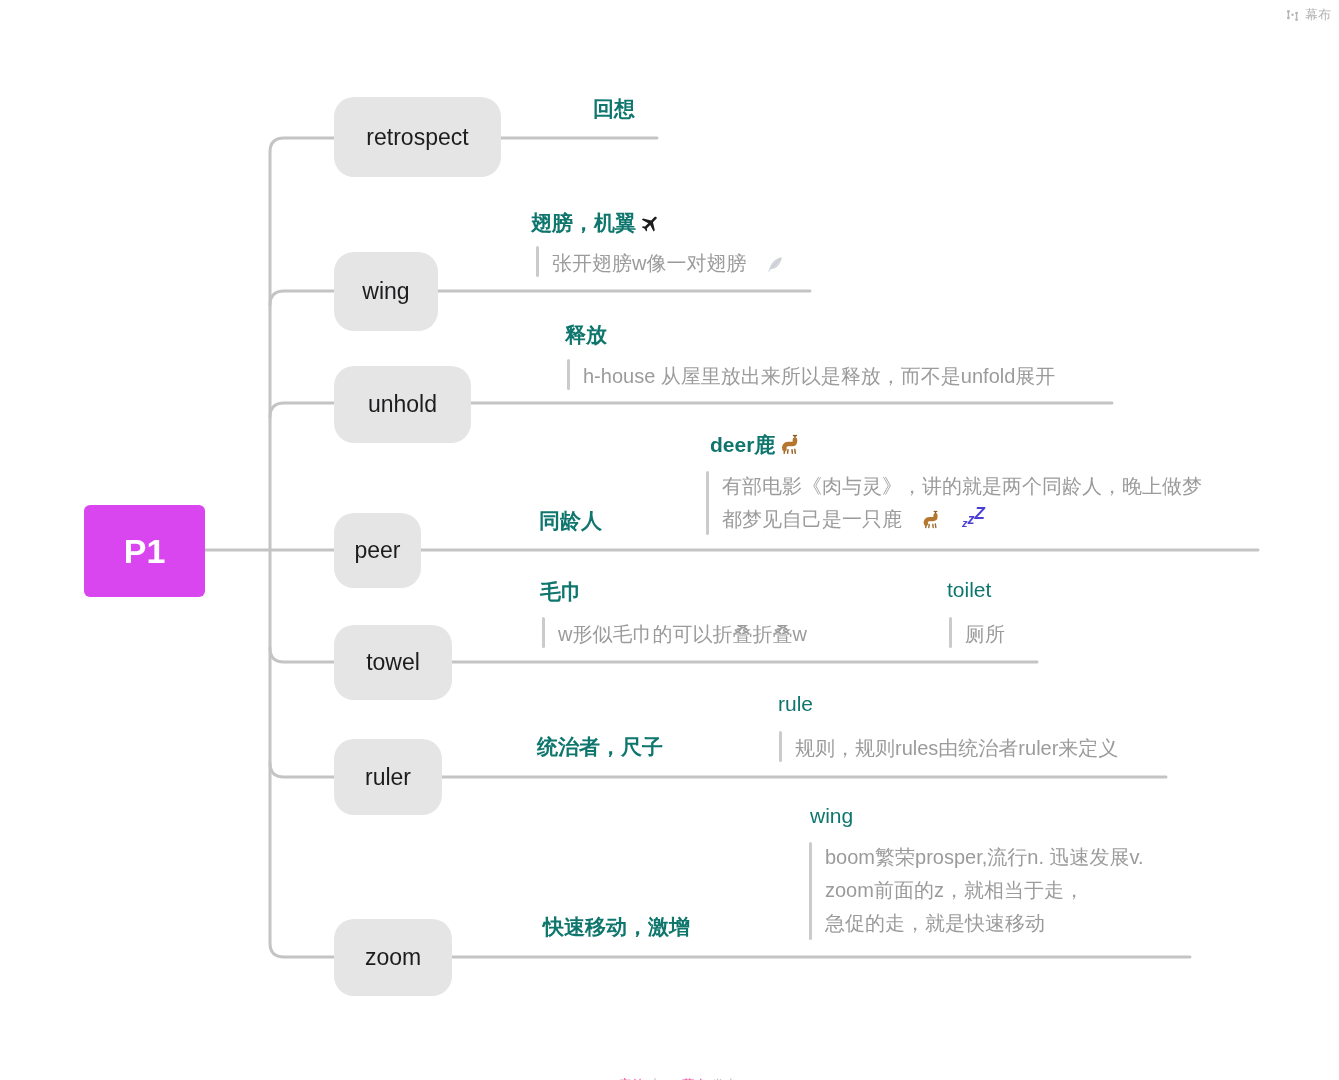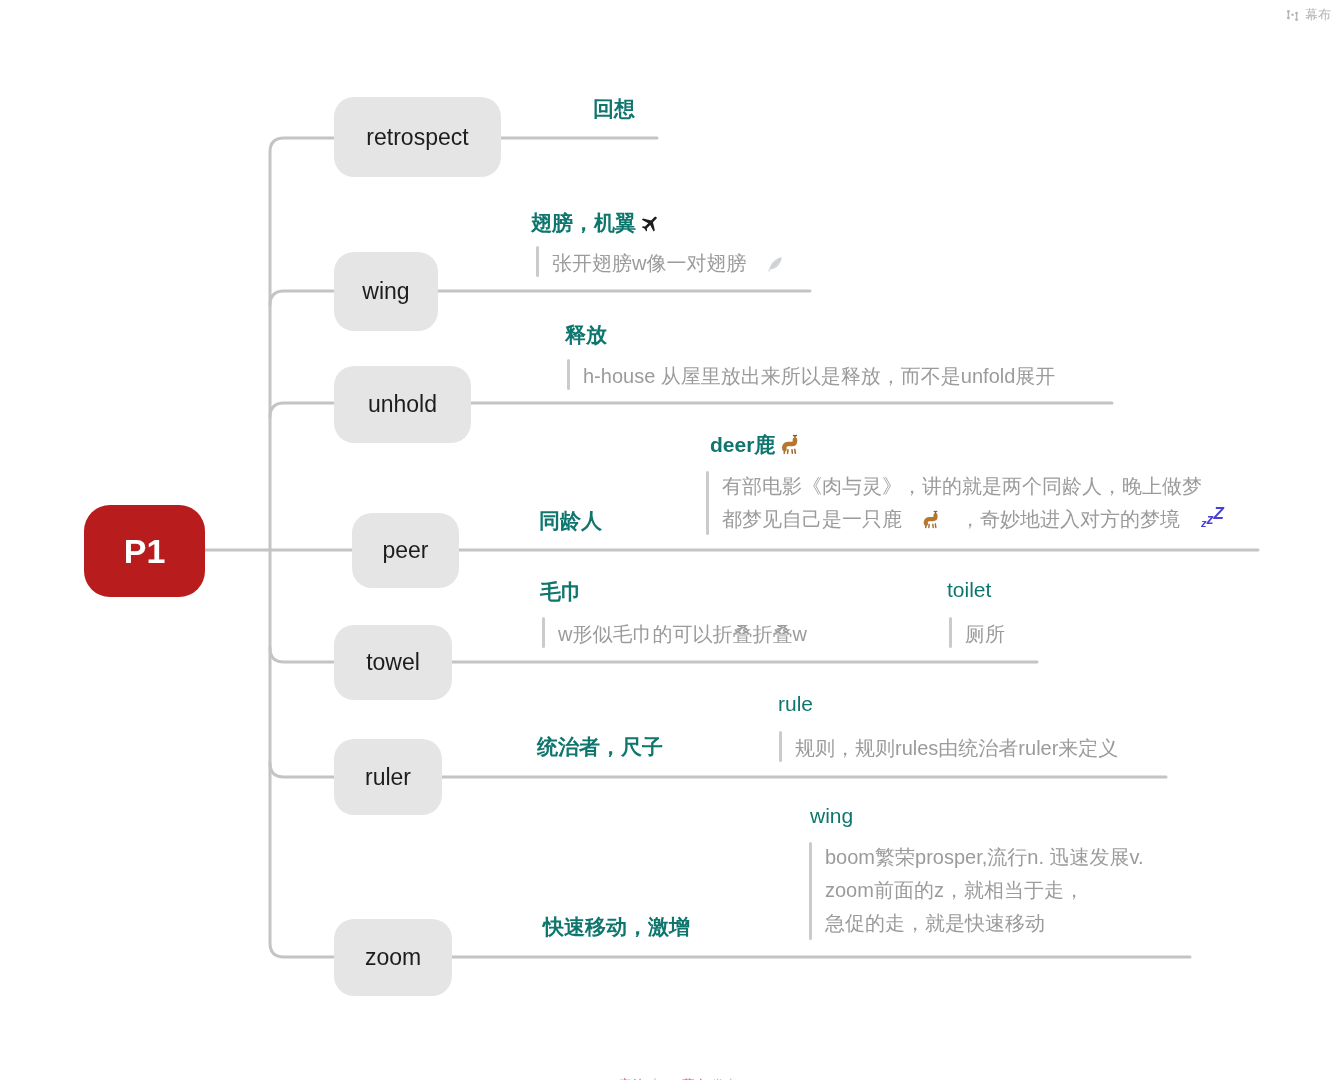--- a/index.html
+++ b/index.html
@@ -7,21 +7,21 @@
     position:relative;width:1339px;height:1080px;background:#ffffff;overflow:hidden;
     font-family:"Liberation Sans","DejaVu Sans",sans-serif;
   }
   .lines{position:absolute;left:0;top:0;pointer-events:none;}
   .node-box{
     position:absolute;background:#e5e5e5;border-radius:20px;
     display:flex;align-items:center;justify-content:center;
     color:#1d1d1f;font-size:23px;font-weight:500;cursor:pointer;
   }
   .root-box{
-    position:absolute;background:#b91c1c;border-radius:26px;
+    position:absolute;background:#d946ef;border-radius:6px;
     display:flex;align-items:center;justify-content:center;
     color:#ffffff;font-size:34px;font-weight:700;cursor:pointer;
   }
   .topic{
     position:absolute;color:#0f766e;font-size:21px;font-weight:600;
     white-space:nowrap;display:flex;align-items:center;gap:4px;cursor:pointer;
   }
   .topic.en{font-weight:500;}
   .note-bar{position:absolute;width:3px;background:#cbcbcb;border-radius:2px;}
   .note{
@@ -67,21 +67,21 @@
 
   <div class="node-box" style="left:334px;top:97px;width:167px;height:80px">
     <span>retrospect</span>
   </div>
   <div class="node-box" style="left:334px;top:252px;width:104px;height:79px">
     <span>wing</span>
   </div>
   <div class="node-box" style="left:334px;top:366px;width:137px;height:77px">
     <span>unhold</span>
   </div>
-  <div class="node-box" style="left:352px;top:513px;width:107px;height:75px">
+  <div class="node-box" style="left:334px;top:513px;width:87px;height:75px">
     <span>peer</span>
   </div>
   <div class="node-box" style="left:334px;top:625px;width:118px;height:75px">
     <span>towel</span>
   </div>
   <div class="node-box" style="left:334px;top:919px;width:118px;height:77px">
     <span>zoom</span>
   </div>
   <div class="node-box" style="left:334px;top:739px;width:108px;height:76px">
     <span>ruler</span>
@@ -144,21 +144,20 @@
     <div class="row">
       <span>都梦见自己是一只鹿</span>
       <span class="icon">
         <svg viewBox="0 0 24 24" width="20" height="20">
           <path d="M5.6 21l.9-4.2M9.4 21l.4-3.8M14.6 21l-.4-3.8M17.8 21l-.6-4.2" stroke="#a06a2c" stroke-width="1.7" stroke-linecap="round" fill="none"></path>
           <path d="M6 16.5c-1-3 .9-5.6 4-5.6h4.3c1.9 0 3.1-1.3 3.1-3.1V6.3" stroke="#b5772f" stroke-width="5" stroke-linecap="round" fill="none"></path>
           <circle cx="17.4" cy="5.6" r="1.9" fill="#b5772f"></circle>
           <path d="M17.4 3.6V1.4M17.4 2.6l-1.7-1.1M17.4 2.6l1.7-1.1" stroke="#8a5a20" stroke-width="1.3" stroke-linecap="round" fill="none"></path>
         </svg>
       </span>
-      <span>，奇妙地进入对方的梦境</span>
       <span class="zzz">
         <span class="z1">z</span>
         <span class="z2">z</span>
         <span class="z3">Z</span>
       </span>
     </div>
   </div>
 
   <div class="topic" style="left:540px;top:578px">
     <span>毛巾</span>

